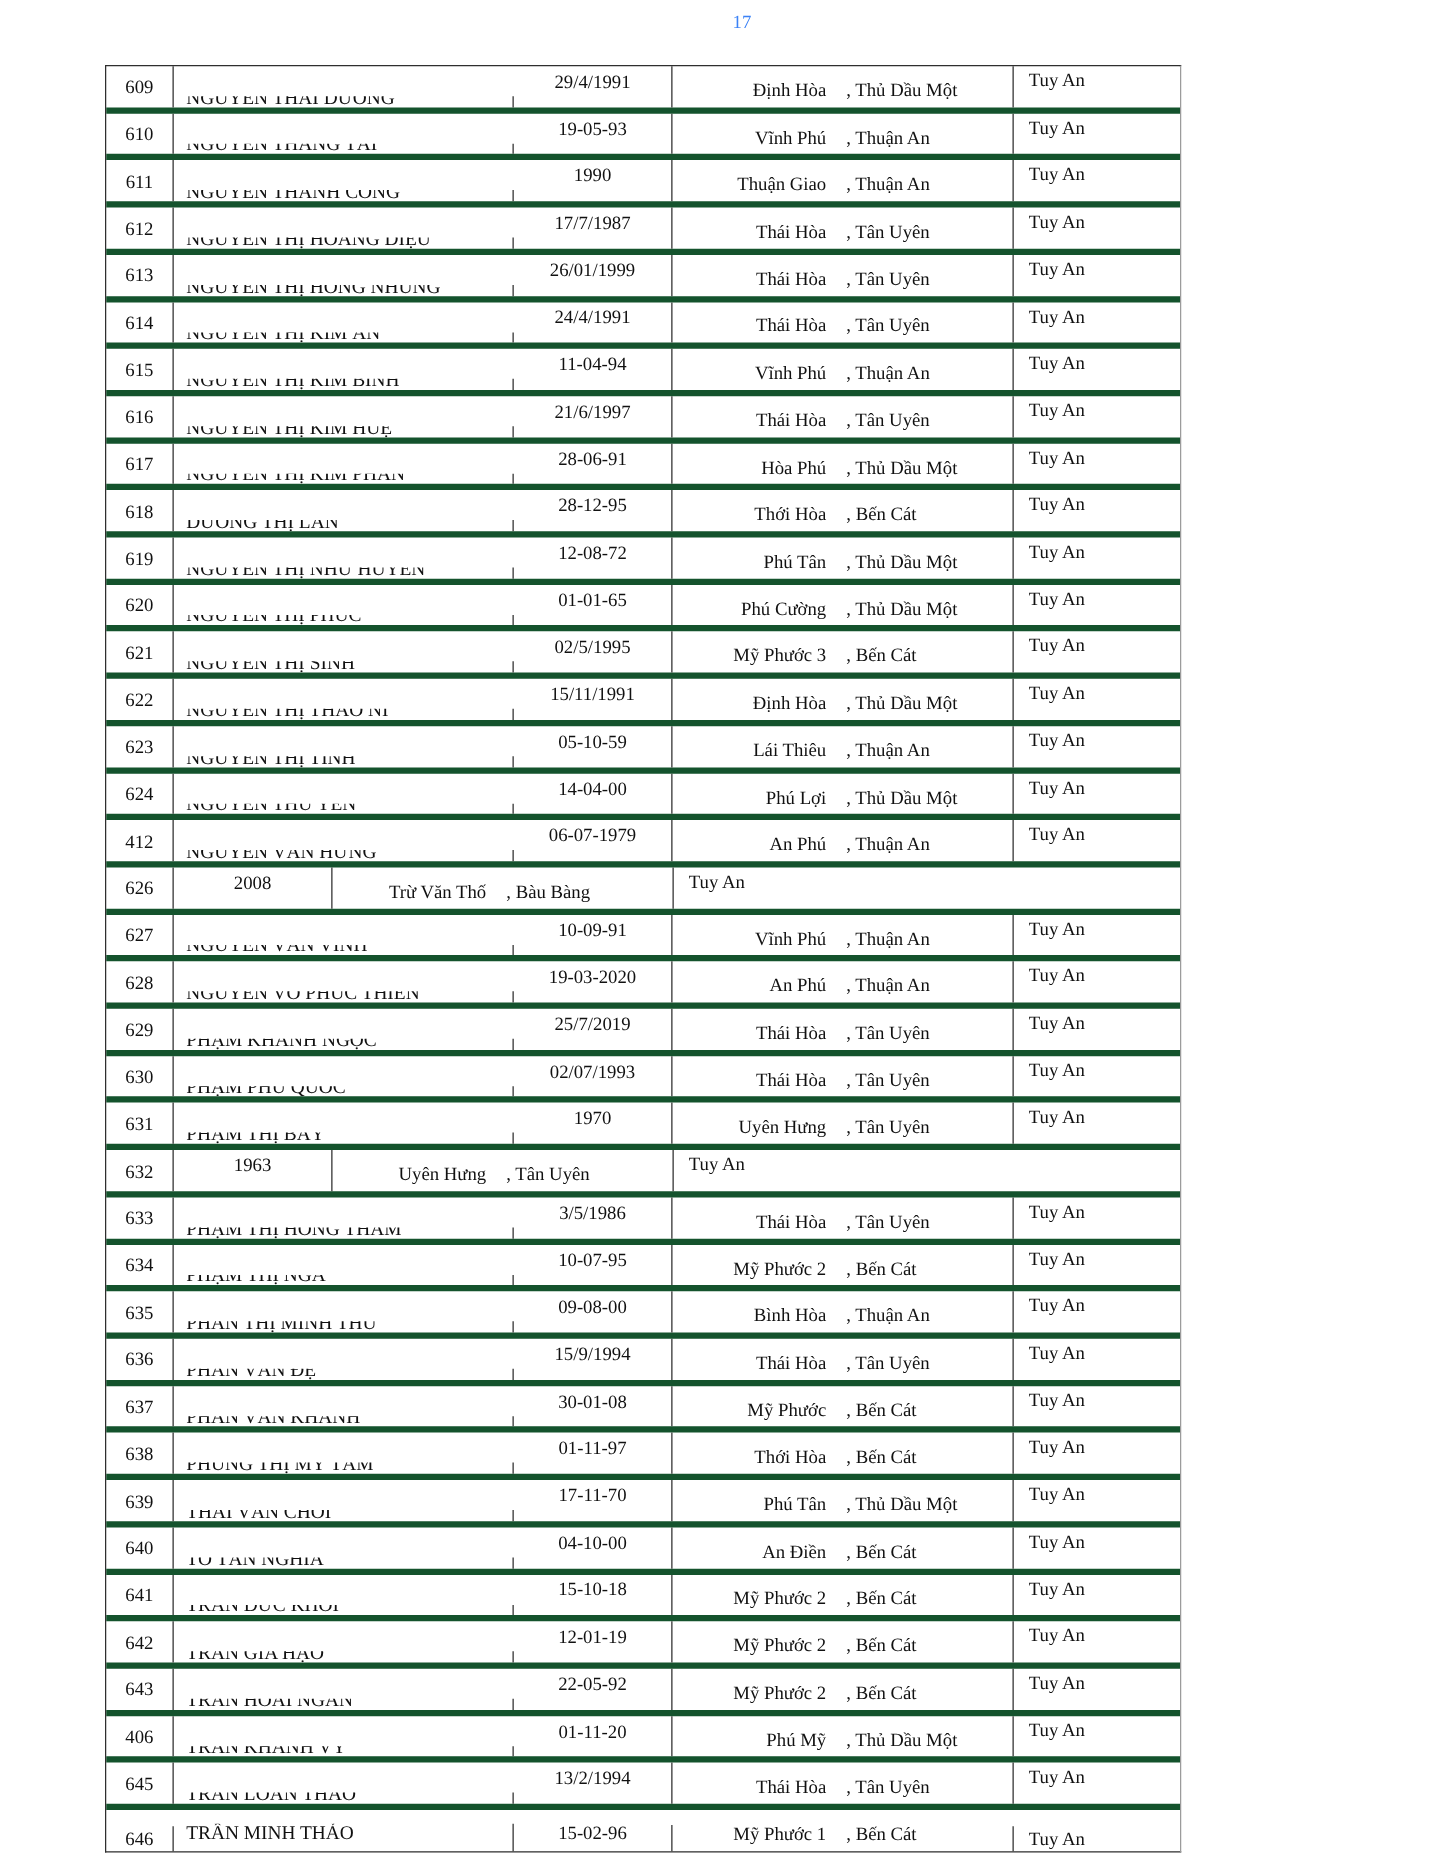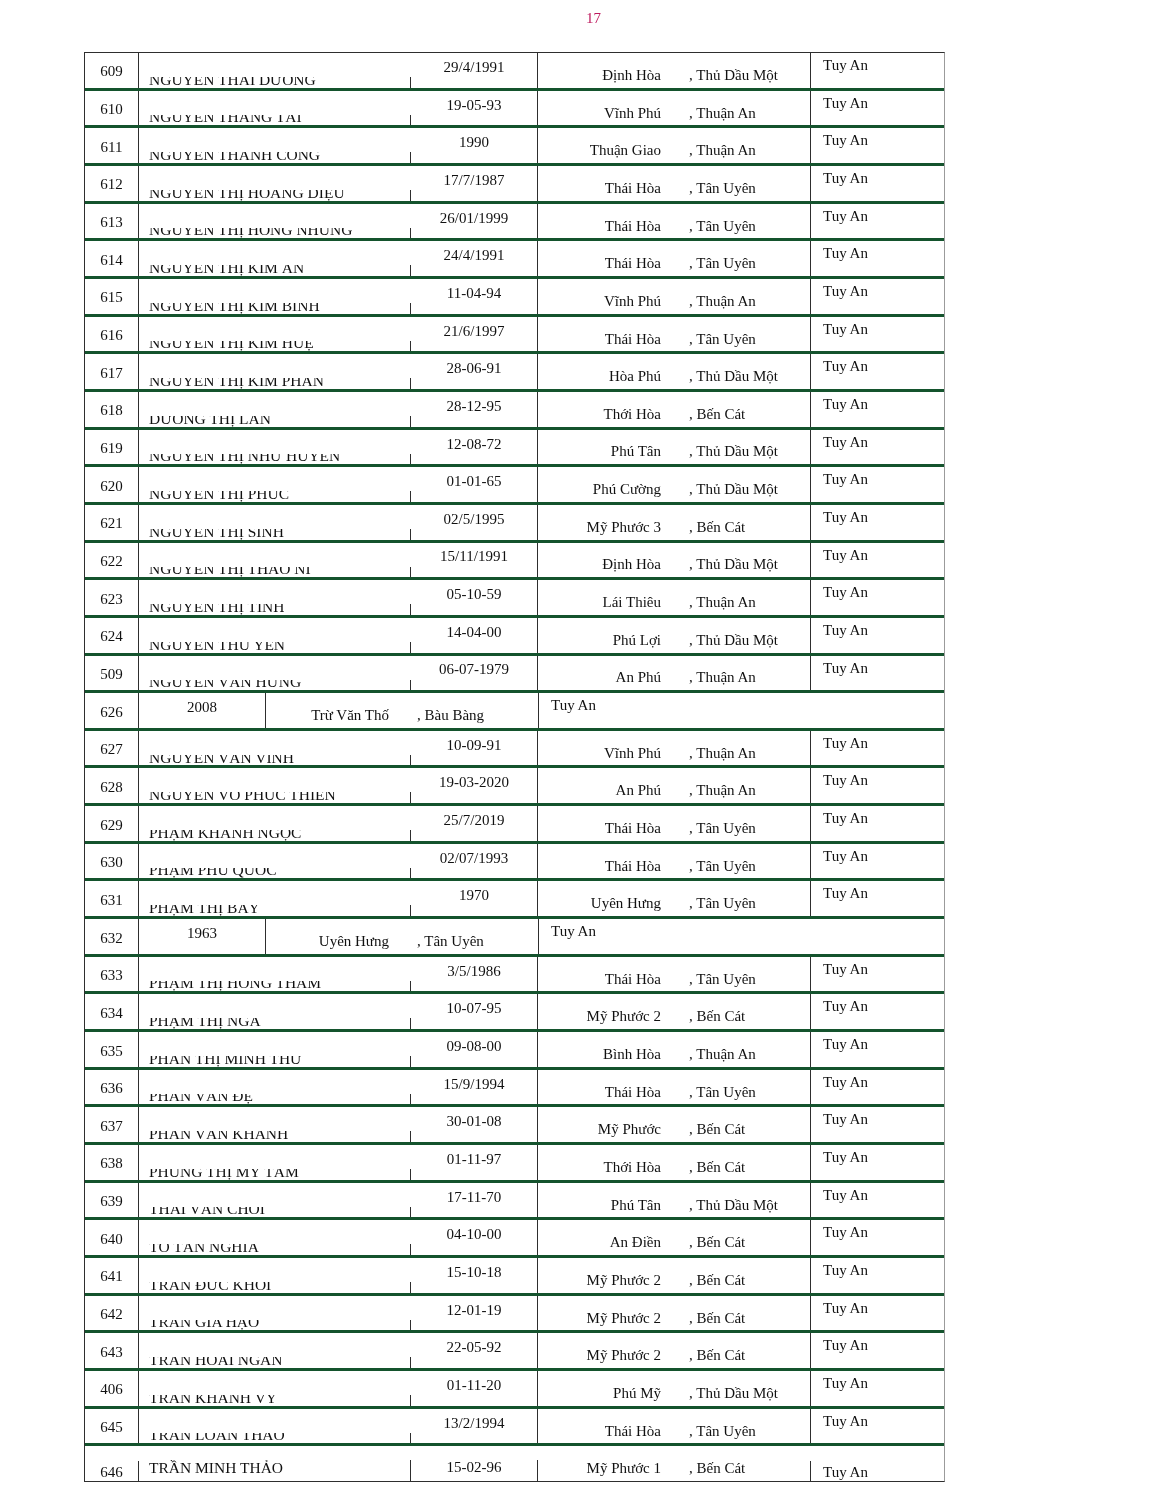--- a/index.html
+++ b/index.html
@@ -18,41 +18,41 @@
     height: 1500px;
     background: #ffffff;
   }
   .page-number {
     position: absolute;
     top: 10px;
     left: 28px;
     right: 0;
     text-align: center;
     font-size: 15px;
-    color: #be185d;
+    color: #3b82f6;
   }
   .data-table {
     position: absolute;
     left: 84px;
     top: 52px;
     width: 861px;
     height: 1430px;
     box-sizing: border-box;
     border-top: 1px solid #2e2e2e;
     border-left: 1px solid #2e2e2e;
     border-bottom: 1px solid #2e2e2e;
     border-right: 1px solid #9b9b9b;
     display: flex;
     flex-direction: column;
   }
   .row {
     flex: 1 1 0;
     display: flex;
     box-sizing: border-box;
-    border-bottom: 3px solid #14532d;
+    border-bottom: 5px solid #14532d;
     min-height: 0;
   }
   .row:last-child { border-bottom: none; align-items: flex-end; }
   .cell {
     box-sizing: border-box;
     border-right: 1px solid #2e2e2e;
     display: flex;
     font-size: 15px;
     line-height: 1.05;
     overflow: hidden;
@@ -81,21 +81,21 @@
     flex: 0 0 273px;
     align-items: flex-end;
     padding-bottom: 4px;
   }
   .c-loc .ward {
     flex: 0 0 123px;
     text-align: right;
     white-space: nowrap;
   }
   .c-loc .district {
-    margin-left: 28px;
+    margin-left: 16px;
     white-space: nowrap;
   }
   .c-note {
     flex: 1 1 auto;
     border-right: none;
     align-items: flex-start;
     padding-left: 12px;
     padding-top: 5px;
   }
 </style>
@@ -405,21 +405,21 @@
       <span class="ward">Phú Lợi</span>
       <span class="district">, Thủ Dầu Một</span>
     </div>
     <div class="cell c-note">
       <span>Tuy An</span>
     </div>
   </div>
 
   <div class="row">
     <div class="cell c-no">
-      <span>509</span>
+      <span>412</span>
     </div>
     <div class="cell c-name">
       <span>NGUYỄN VĂN HƯNG</span>
     </div>
     <div class="cell c-dob">
       <span>06-07-1979</span>
     </div>
     <div class="cell c-loc">
       <span class="ward">An Phú</span>
       <span class="district">, Thuận An</span>

